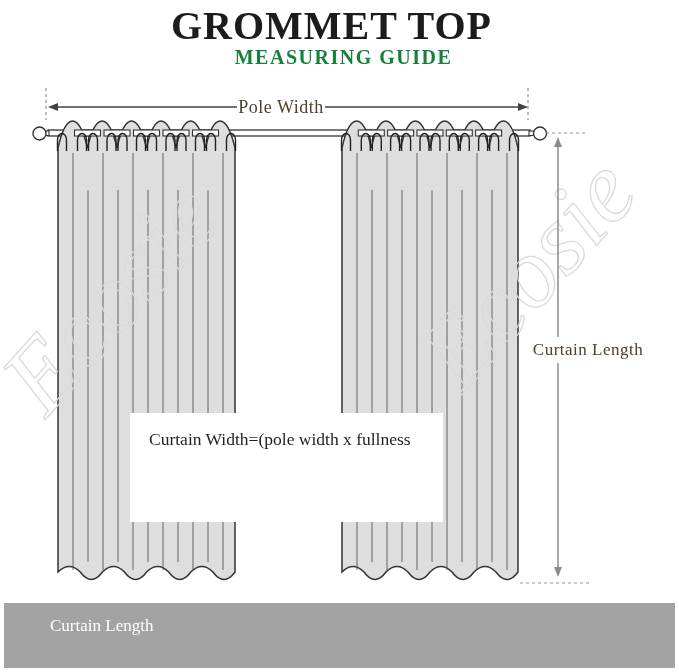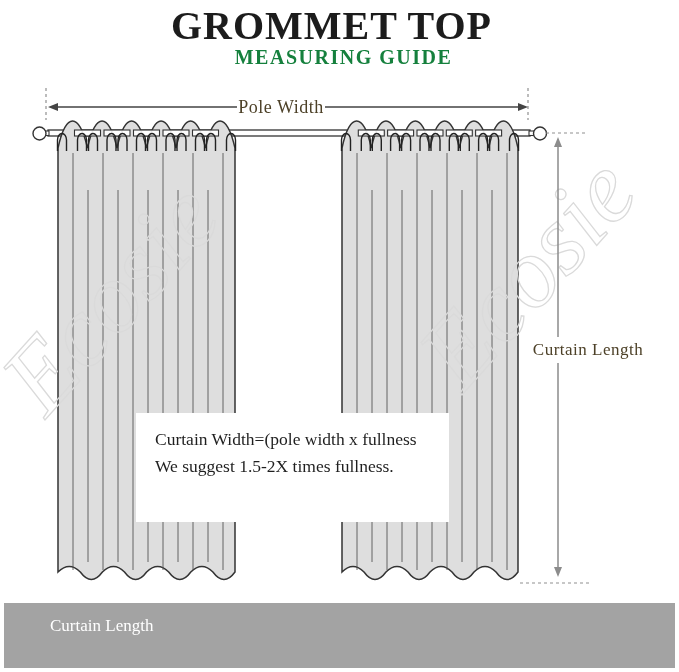--- a/index.html
+++ b/index.html
@@ -3,21 +3,21 @@
 <meta charset="utf-8">
 <style>
   html,body{margin:0;padding:0;background:#ffffff;}
   #stage{position:relative;width:679px;height:672px;background:#fff;overflow:hidden;
          font-family:"Liberation Serif", serif;}
   .title{position:absolute;top:2px;left:0;width:567px;text-align:center;
          font-size:40px;font-weight:bold;color:#1c1c1c;letter-spacing:1px;margin-left:48px;}
   .subtitle{position:absolute;top:46px;left:4px;width:679px;text-align:center;
          font-size:20px;font-weight:bold;color:#15803d;letter-spacing:1.5px;}
   #diagram{position:absolute;left:0;top:0;width:679px;height:672px;}
-  .info-box{position:absolute;left:136px;top:413px;width:313px;height:109px;
+  .info-box{position:absolute;left:130px;top:413px;width:313px;height:109px;
             background:#ffffff;box-sizing:border-box;padding:13px 0 0 19px;}
   .info-box .line{font-size:17.5px;color:#1f1f1f;line-height:27px;white-space:nowrap;}
   .footer{position:absolute;left:4px;top:603px;width:671px;height:65px;
           background:#a3a3a3;box-sizing:border-box;padding:11px 0 0 46px;}
   .footer .f-line{font-size:17px;color:#ffffff;line-height:24px;white-space:nowrap;}
   svg text{font-family:"Liberation Serif", serif;}
   .measure-label{font-size:18px;fill:#4d4128;letter-spacing:0.5px;}
   .watermark-text{font-size:100px;font-style:italic;fill:none;stroke:#dadada;stroke-width:1.3px;}
 </style>
 </head>
@@ -91,20 +91,19 @@
 
     <path d="M546,133 H586 M520,583 H590" stroke="#909090" stroke-width="1.2" stroke-dasharray="3,3" fill="none"></path>
     <path d="M558,147 V337 M558,363 V567" stroke="#8c8c8c" stroke-width="1.5" fill="none"></path>
     <polygon points="558,137 554,147 562,147" fill="#8c8c8c"></polygon>
     <polygon points="558,577 554,567 562,567" fill="#8c8c8c"></polygon>
     <text class="measure-label" x="588" y="355" text-anchor="middle" style="font-size:17px;">Curtain Length</text>
   </svg>
 
   <div class="info-box">
     <div class="line">Curtain Width=(pole width x fullness</div>
-    <div class="line">We suggest 1.5-2X times fullness.</div>
   </div>
 
   <div class="footer">
     <div class="f-line">Curtain Length</div>
   </div>
 
 </div>
 
 </body></html>

